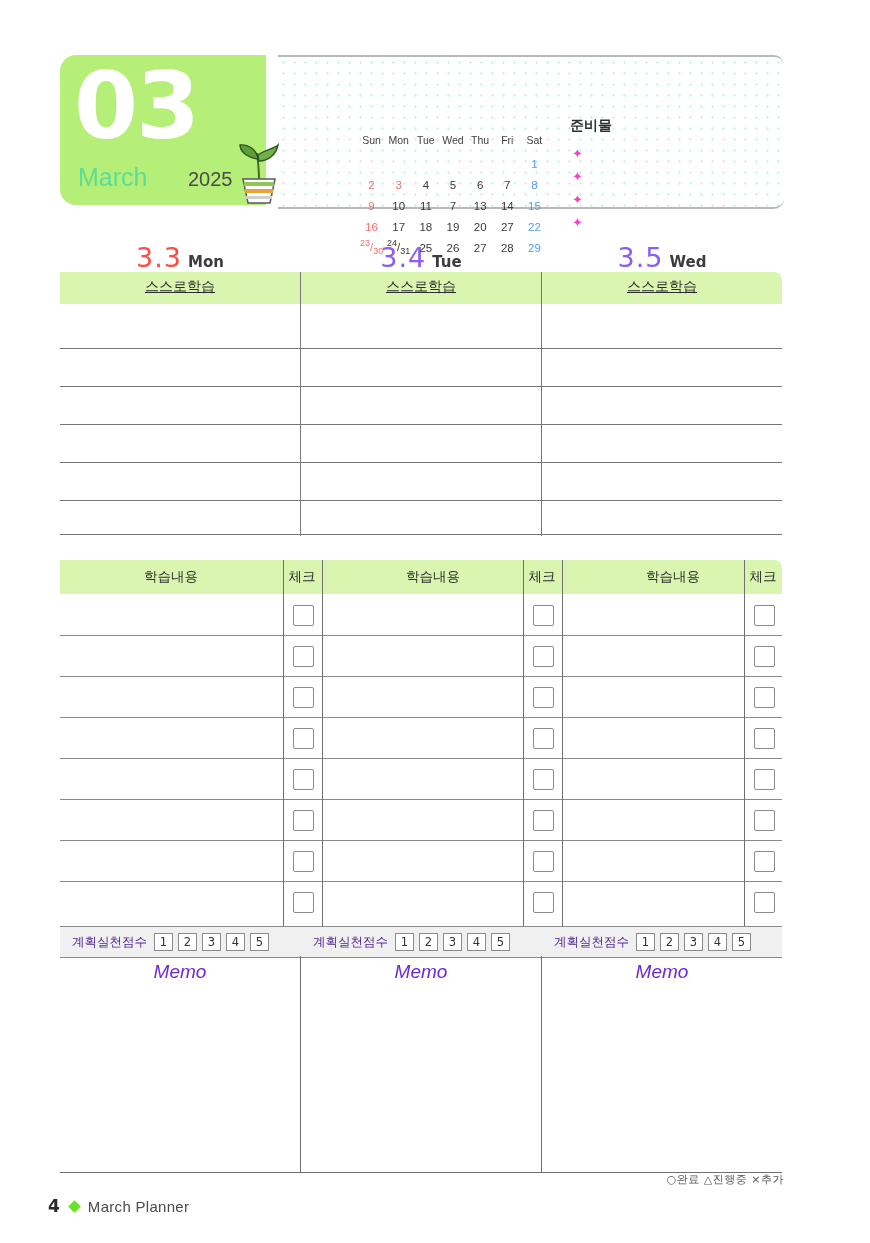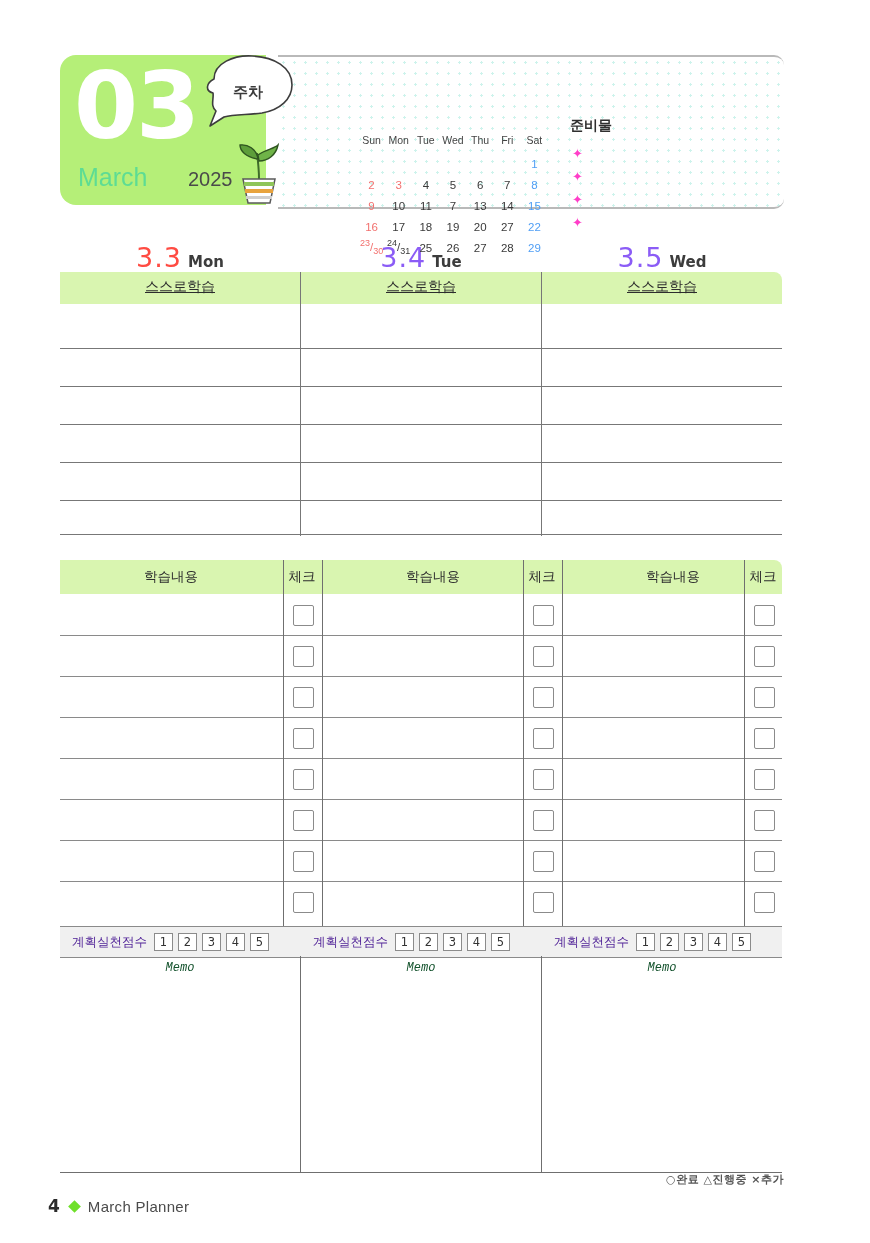--- a/index.html
+++ b/index.html
@@ -302,24 +302,24 @@
     left: 60px;
     top: 956px;
     width: 722px;
     height: 216px;
   }
   .memo-label {
     position: absolute;
     top: 5px;
     width: 240px;
     text-align: center;
-    font-size: 12px;
+    font-size: 19px;
     font-style: italic;
-    font-family: Liberation Mono, monospace;
-    color: #14532d;
+    font-family: Liberation Sans, sans-serif;
+    color: #6d28d9;
   }
   .memo-vline {
     position: absolute;
     top: 0;
     height: 216px;
     border-left: 1.3px solid #6f6f6f;
   }
   .memo-bottom {
     position: absolute;
     left: 0;
@@ -329,21 +329,20 @@
   }
 
   .legend {
     position: absolute;
     right: 86px;
     top: 1172px;
     font-size: 11px;
     color: #555;
     letter-spacing: 0.5px;
     font-family: "DejaVu Sans", sans-serif;
-    font-weight: bold;
   }
 
   
   .footer {
     position: absolute;
     left: 48px;
     top: 1196px;
     display: flex;
     align-items: center;
   }
@@ -372,27 +371,20 @@
 <div class="header-wrap">
 
   <div class="dot-panel"></div>
 
   <div class="header-green">
     <div class="month-num">03</div>
     <div class="month-name">March</div>
     <div class="month-year">2025</div>
   </div>
 
-  <div class="bubble">
-    <svg width="96" height="76" viewBox="0 0 96 76">
-      <path d="M14 26 C14 10, 34 2, 52 3 C74 4, 92 14, 92 32 C92 46, 80 57, 62 60
-               C48 62, 34 61, 24 64 L10 73 L16 58 C10 53, 14 46, 13 40 C5 38, 6 30, 14 26 Z" fill="#ffffff" stroke="#3d3d3d" stroke-width="1.6" stroke-linejoin="round"></path>
-    </svg>
-    <div class="bubble-text">주차</div>
-  </div>
 
   <div class="plant">
     <svg width="62" height="72" viewBox="0 0 62 72">
       <path d="M31 46 C31 36, 30 28, 29 20" stroke="#3f6b2a" stroke-width="2" fill="none"></path>
       <path d="M29 26 C18 24, 12 18, 12 12 C20 11, 28 16, 30 25 Z" fill="#5d9e3a" stroke="#2f5520" stroke-width="1.4"></path>
       <path d="M30 22 C38 16, 46 16, 50 12 C48 22, 40 28, 31 28 Z" fill="#6fb348" stroke="#2f5520" stroke-width="1.4"></path>
       <path d="M15 46 L47 46 L42 70 L20 70 Z" fill="#ffffff" stroke="#5a5a5a" stroke-width="1.5"></path>
       <rect x="16" y="49" width="30" height="4" fill="#8fc559"></rect>
       <rect x="17" y="56" width="28" height="4" fill="#e8a33d"></rect>
       <rect x="18" y="63" width="26" height="3" fill="#cfcfcf"></rect>

